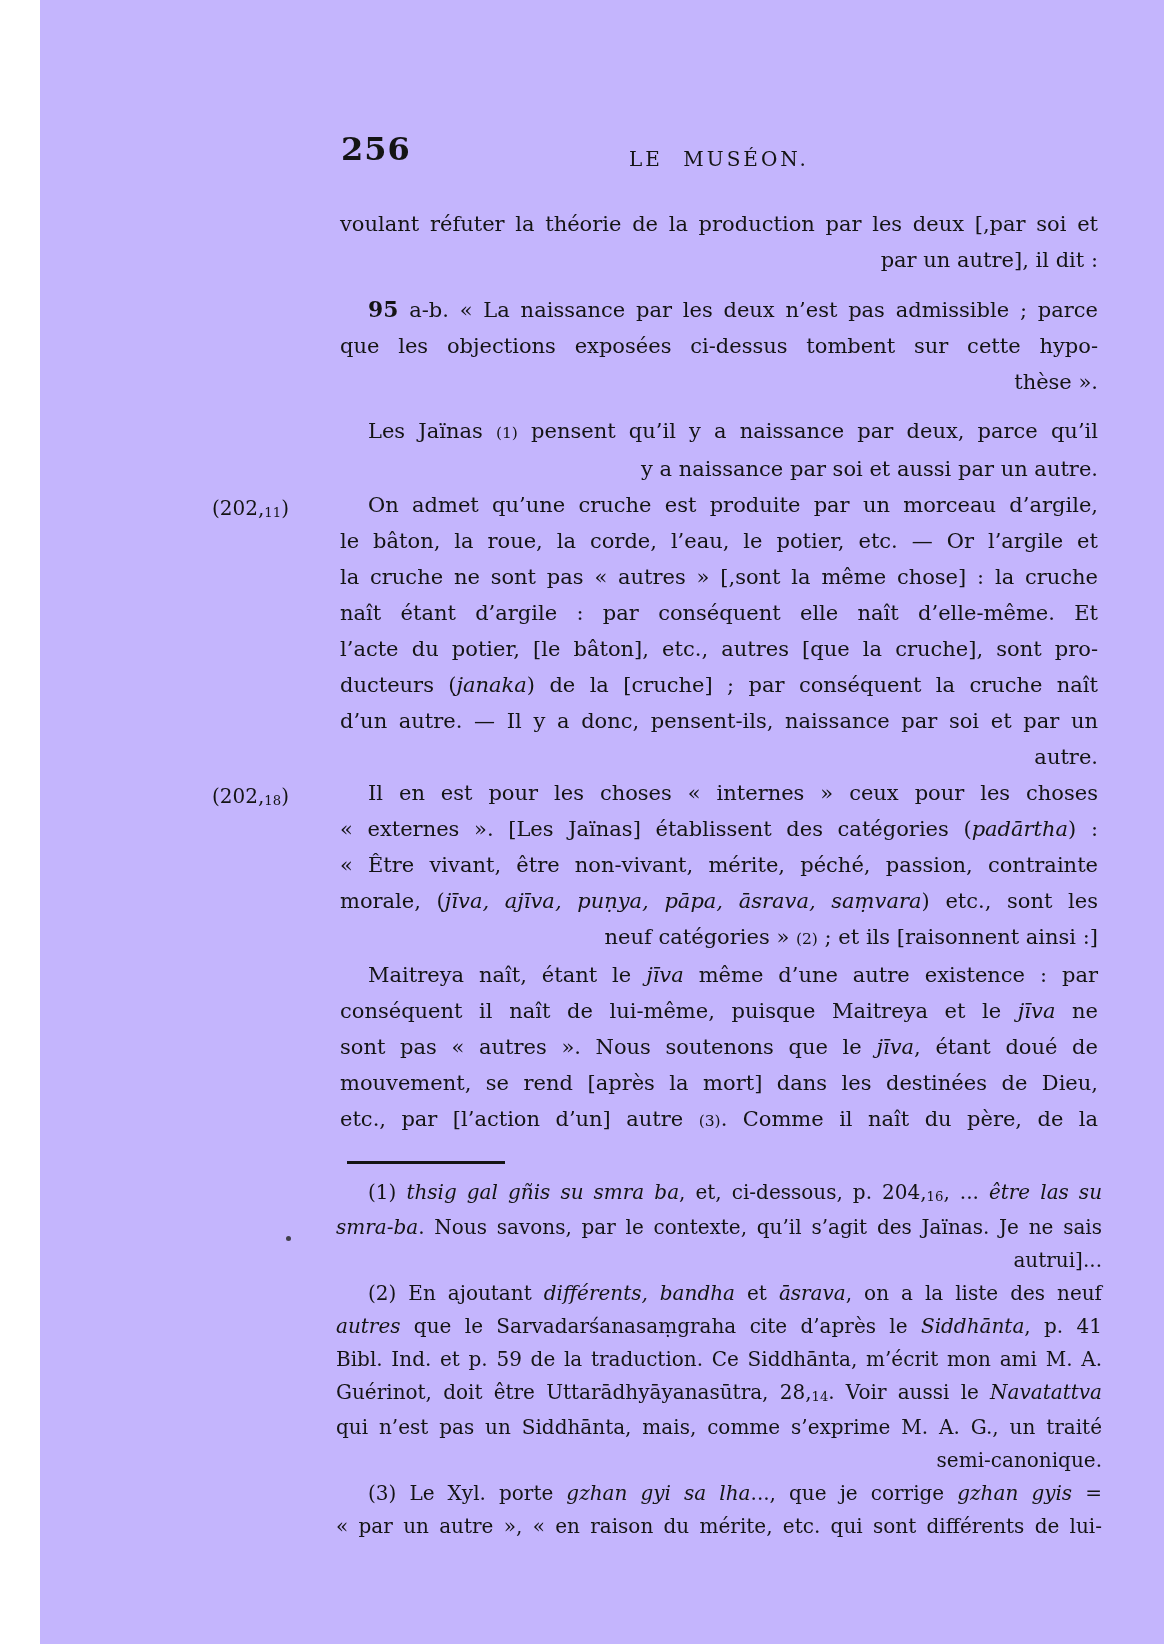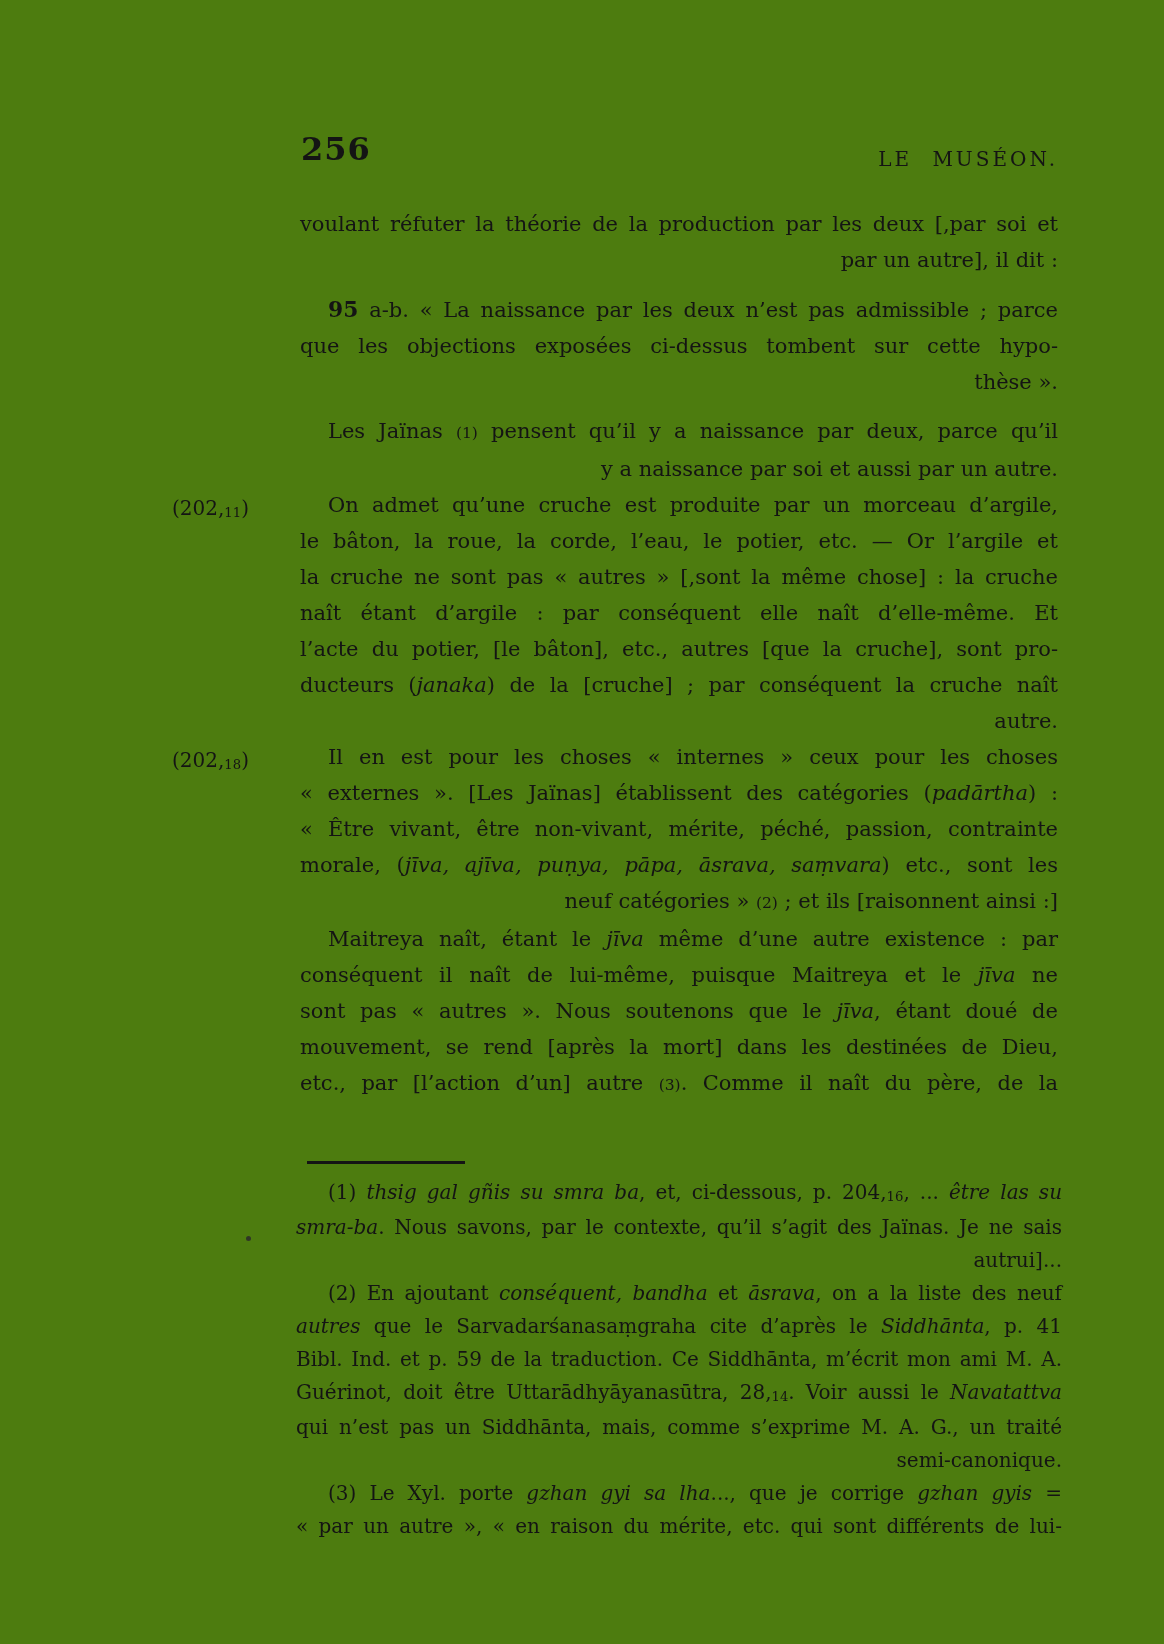--- a/index.html
+++ b/index.html
@@ -1,23 +1,23 @@
 <!DOCTYPE html>
 <html><head>
 <meta charset="utf-8">
 <style>
   html,body{margin:0;padding:0;}
   body{
     width:1164px;height:1644px;position:relative;overflow:hidden;
     background:#ffffff;color:#141414;
     font-family:"DejaVu Serif","Liberation Serif",serif;
   }
-  .page{position:absolute;inset:0;background:#4d7c0f;}
+  .page{position:absolute;inset:0;background:#c4b5fd;margin-left:40px;}
   .pagenum{position:absolute;left:301px;top:130px;font-size:32px;font-weight:bold;letter-spacing:1px;}
-  .journal-title{position:absolute;left:300px;top:147px;width:758px;text-align:right;
+  .journal-title{position:absolute;left:300px;top:147px;width:758px;text-align:center;
     font-size:20px;letter-spacing:3px;word-spacing:11px;}
   .content{position:absolute;left:300px;top:206px;width:758px;font-size:21px;line-height:36px;}
   .para{position:relative;margin:0;}
   .para.spaced{margin-top:13px;}
   .line{box-sizing:border-box;white-space:normal;text-align:right;}
   .line.ind{padding-left:28px;}
   .line.just{text-align:justify;text-align-last:justify;-moz-text-align-last:justify;text-justify:inter-word;}
   .margin-note{position:absolute;left:-128px;top:3px;font-size:20px;white-space:nowrap;}
   .fnrule{position:absolute;left:307px;top:1161px;width:158px;height:3px;background:#141414;}
   .footnotes{position:absolute;left:296px;top:1176px;width:766px;font-size:20px;line-height:33px;}
@@ -49,20 +49,21 @@
         <div class="line">y a naissance par soi et aussi par un autre.</div>
       </div>
       <div class="para">
         <span class="margin-note">(202,<span class="sub">11</span>)</span>
         <div class="line just ind">On admet qu’une cruche est produite par un morceau d’argile,</div>
         <div class="line just">le bâton, la roue, la corde, l’eau, le potier, etc. — Or l’argile et</div>
         <div class="line just">la cruche ne sont pas « autres » [,sont la même chose] : la cruche</div>
         <div class="line just">naît étant d’argile : par conséquent elle naît d’elle-même. Et</div>
         <div class="line just">l’acte du potier, [le bâton], etc., autres [que la cruche], sont pro-</div>
         <div class="line just">ducteurs (<i>janaka</i>) de la [cruche] ; par conséquent la cruche naît</div>
+        <div class="line just">d’un autre. — Il y a donc, pensent-ils, naissance par soi et par un</div>
         <div class="line">autre.</div>
       </div>
       <div class="para">
         <span class="margin-note">(202,<span class="sub">18</span>)</span>
         <div class="line just ind">Il en est pour les choses « internes » ceux pour les choses</div>
         <div class="line just">« externes ». [Les Jaïnas] établissent des catégories (<i>padārtha</i>) :</div>
         <div class="line just">« Être vivant, être non-vivant, mérite, péché, passion, contrainte</div>
         <div class="line just">morale, (<i>jīva, ajīva, puṇya, pāpa, āsrava, saṃvara</i>) etc., sont les</div>
         <div class="line">neuf catégories » <span class="fnref">(2)</span> ; et ils [raisonnent ainsi :]</div>
       </div>
@@ -75,21 +76,21 @@
       </div>
     </div>
   <div class="fnrule"></div>
   <div class="footnotes">
       <div class="para">
         <div class="line just ind">(1) <i>thsig gal gñis su smra ba</i>, et, ci-dessous, p. 204,<span class="sub">16</span>, ... <i>être las su</i></div>
         <div class="line just"><i>smra-ba</i>. Nous savons, par le contexte, qu’il s’agit des Jaïnas. Je ne sais</div>
         <div class="line">autrui]...</div>
       </div>
       <div class="para">
-        <div class="line just ind">(2) En ajoutant <i>conséquent, bandha</i> et <i>āsrava</i>, on a la liste des neuf</div>
+        <div class="line just ind">(2) En ajoutant <i>différents, bandha</i> et <i>āsrava</i>, on a la liste des neuf</div>
         <div class="line just"><i>autres</i> que le Sarvadarśanasaṃgraha cite d’après le <i>Siddhānta</i>, p. 41</div>
         <div class="line just">Bibl. Ind. et p. 59 de la traduction. Ce Siddhānta, m’écrit mon ami M. A.</div>
         <div class="line just">Guérinot, doit être Uttarādhyāyanasūtra, 28,<span class="sub">14</span>. Voir aussi le <i>Navatattva</i></div>
         <div class="line just">qui n’est pas un Siddhānta, mais, comme s’exprime M. A. G., un traité</div>
         <div class="line">semi-canonique.</div>
       </div>
       <div class="para">
         <div class="line just ind">(3) Le Xyl. porte <i>gzhan gyi sa lha</i>..., que je corrige <i>gzhan gyis</i> =</div>
         <div class="line just">« par un autre », « en raison du mérite, etc. qui sont différents de lui-</div>
       </div>

